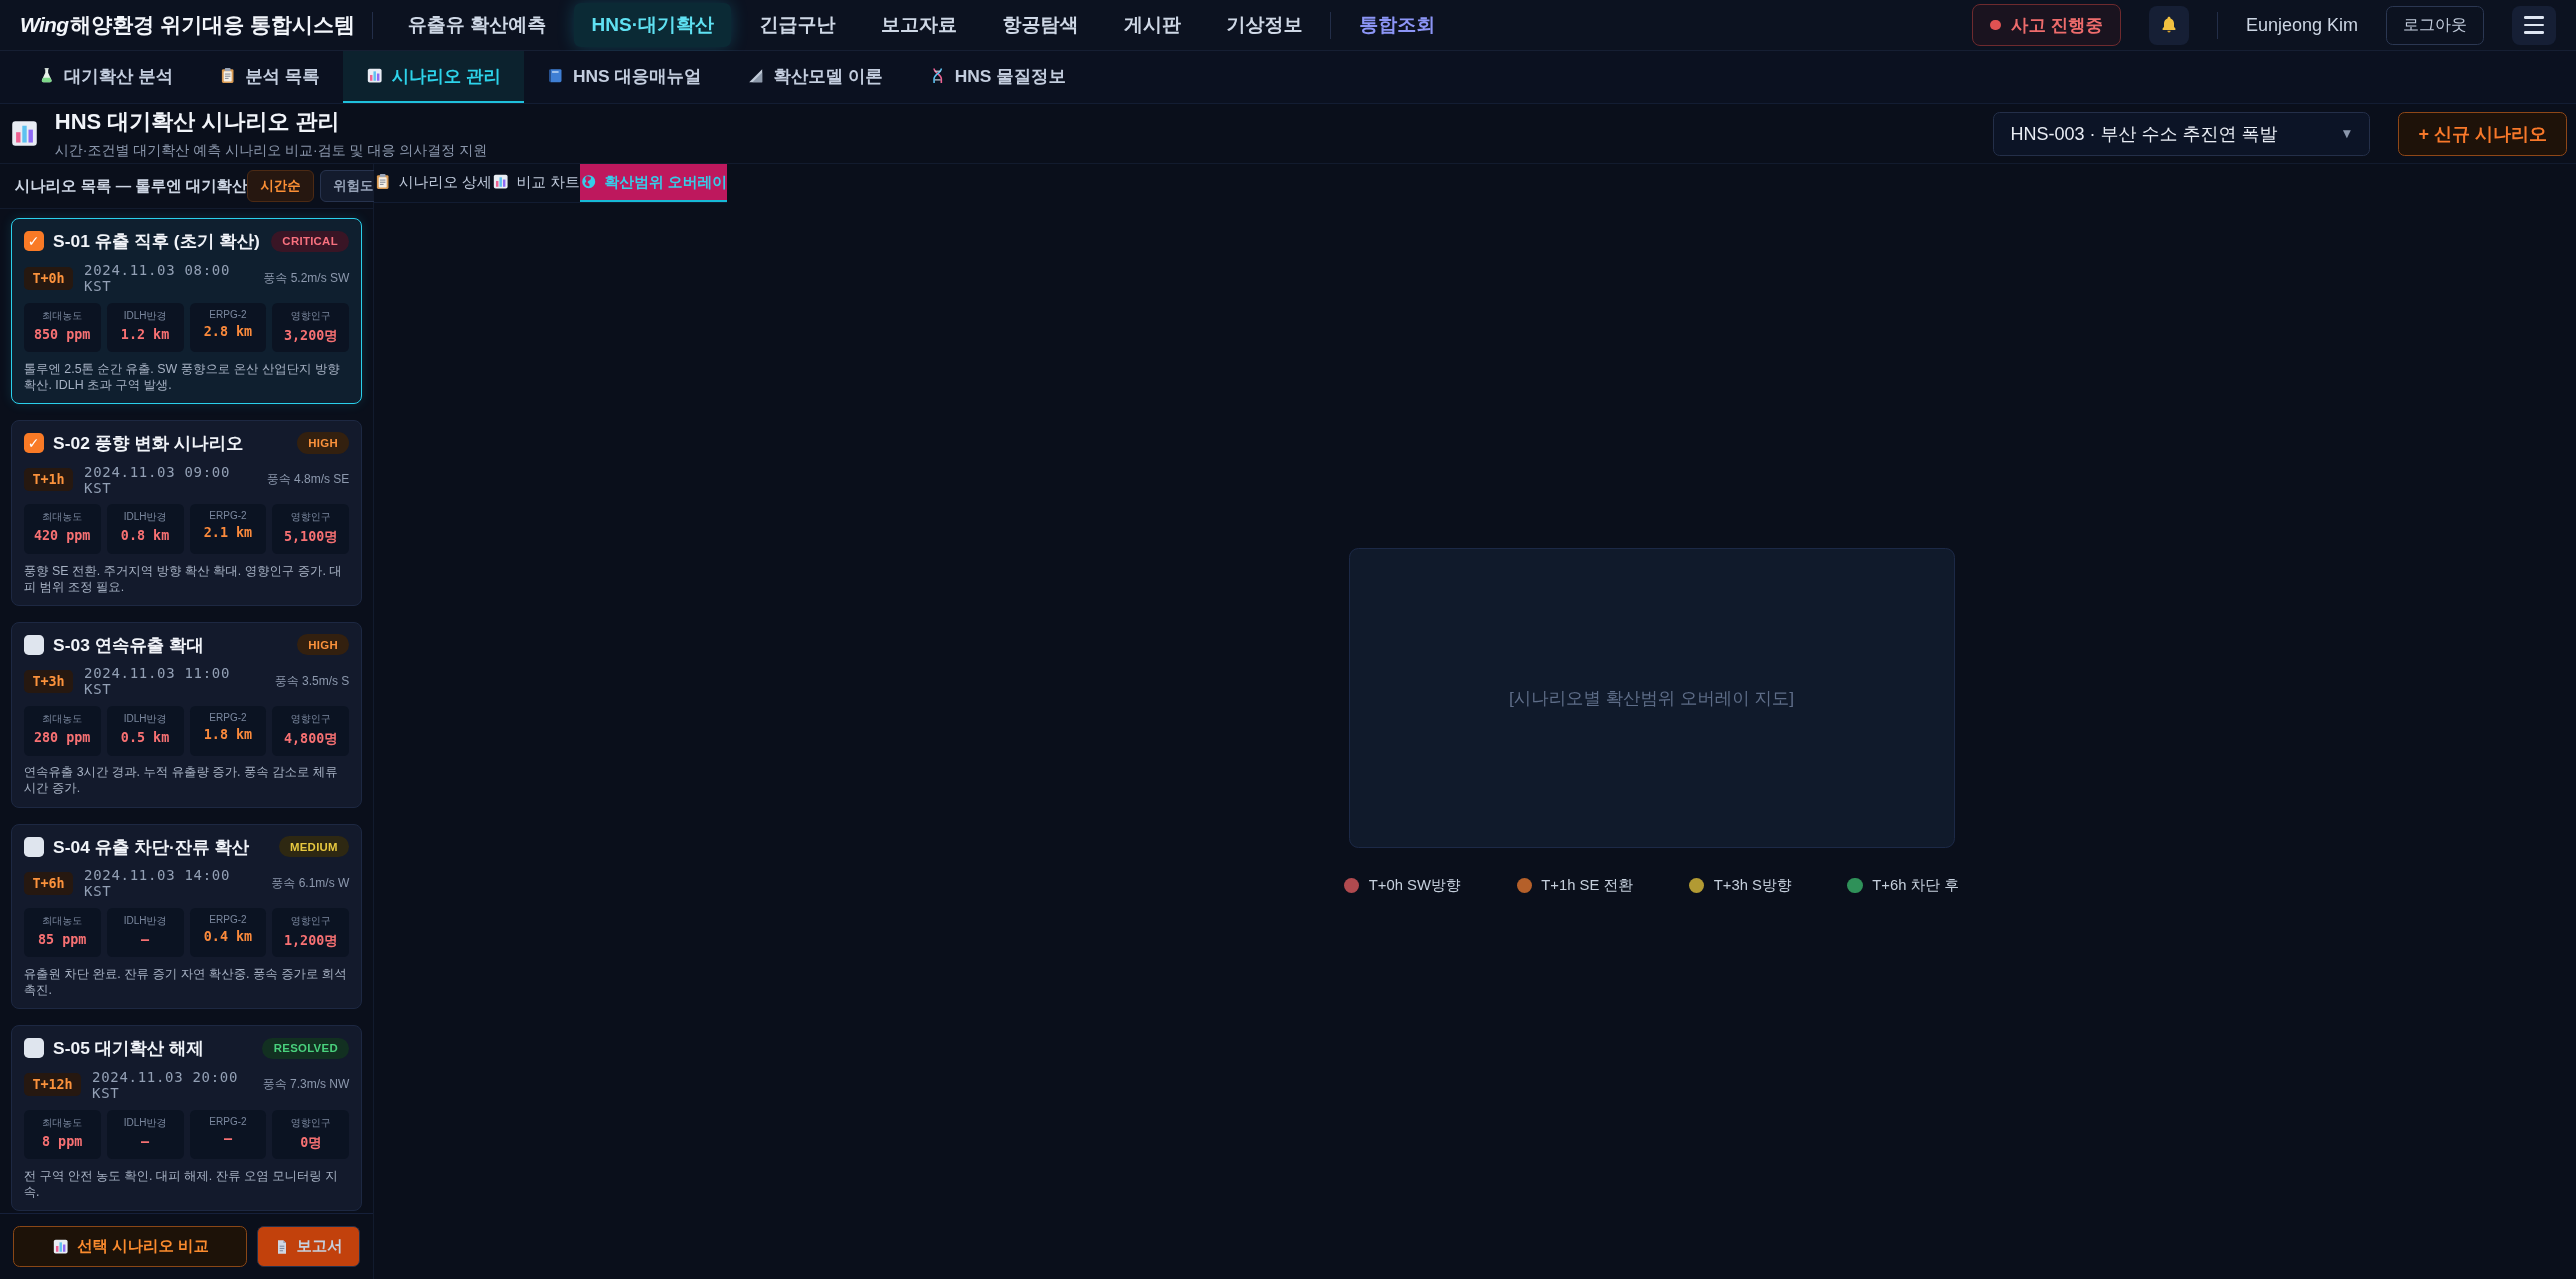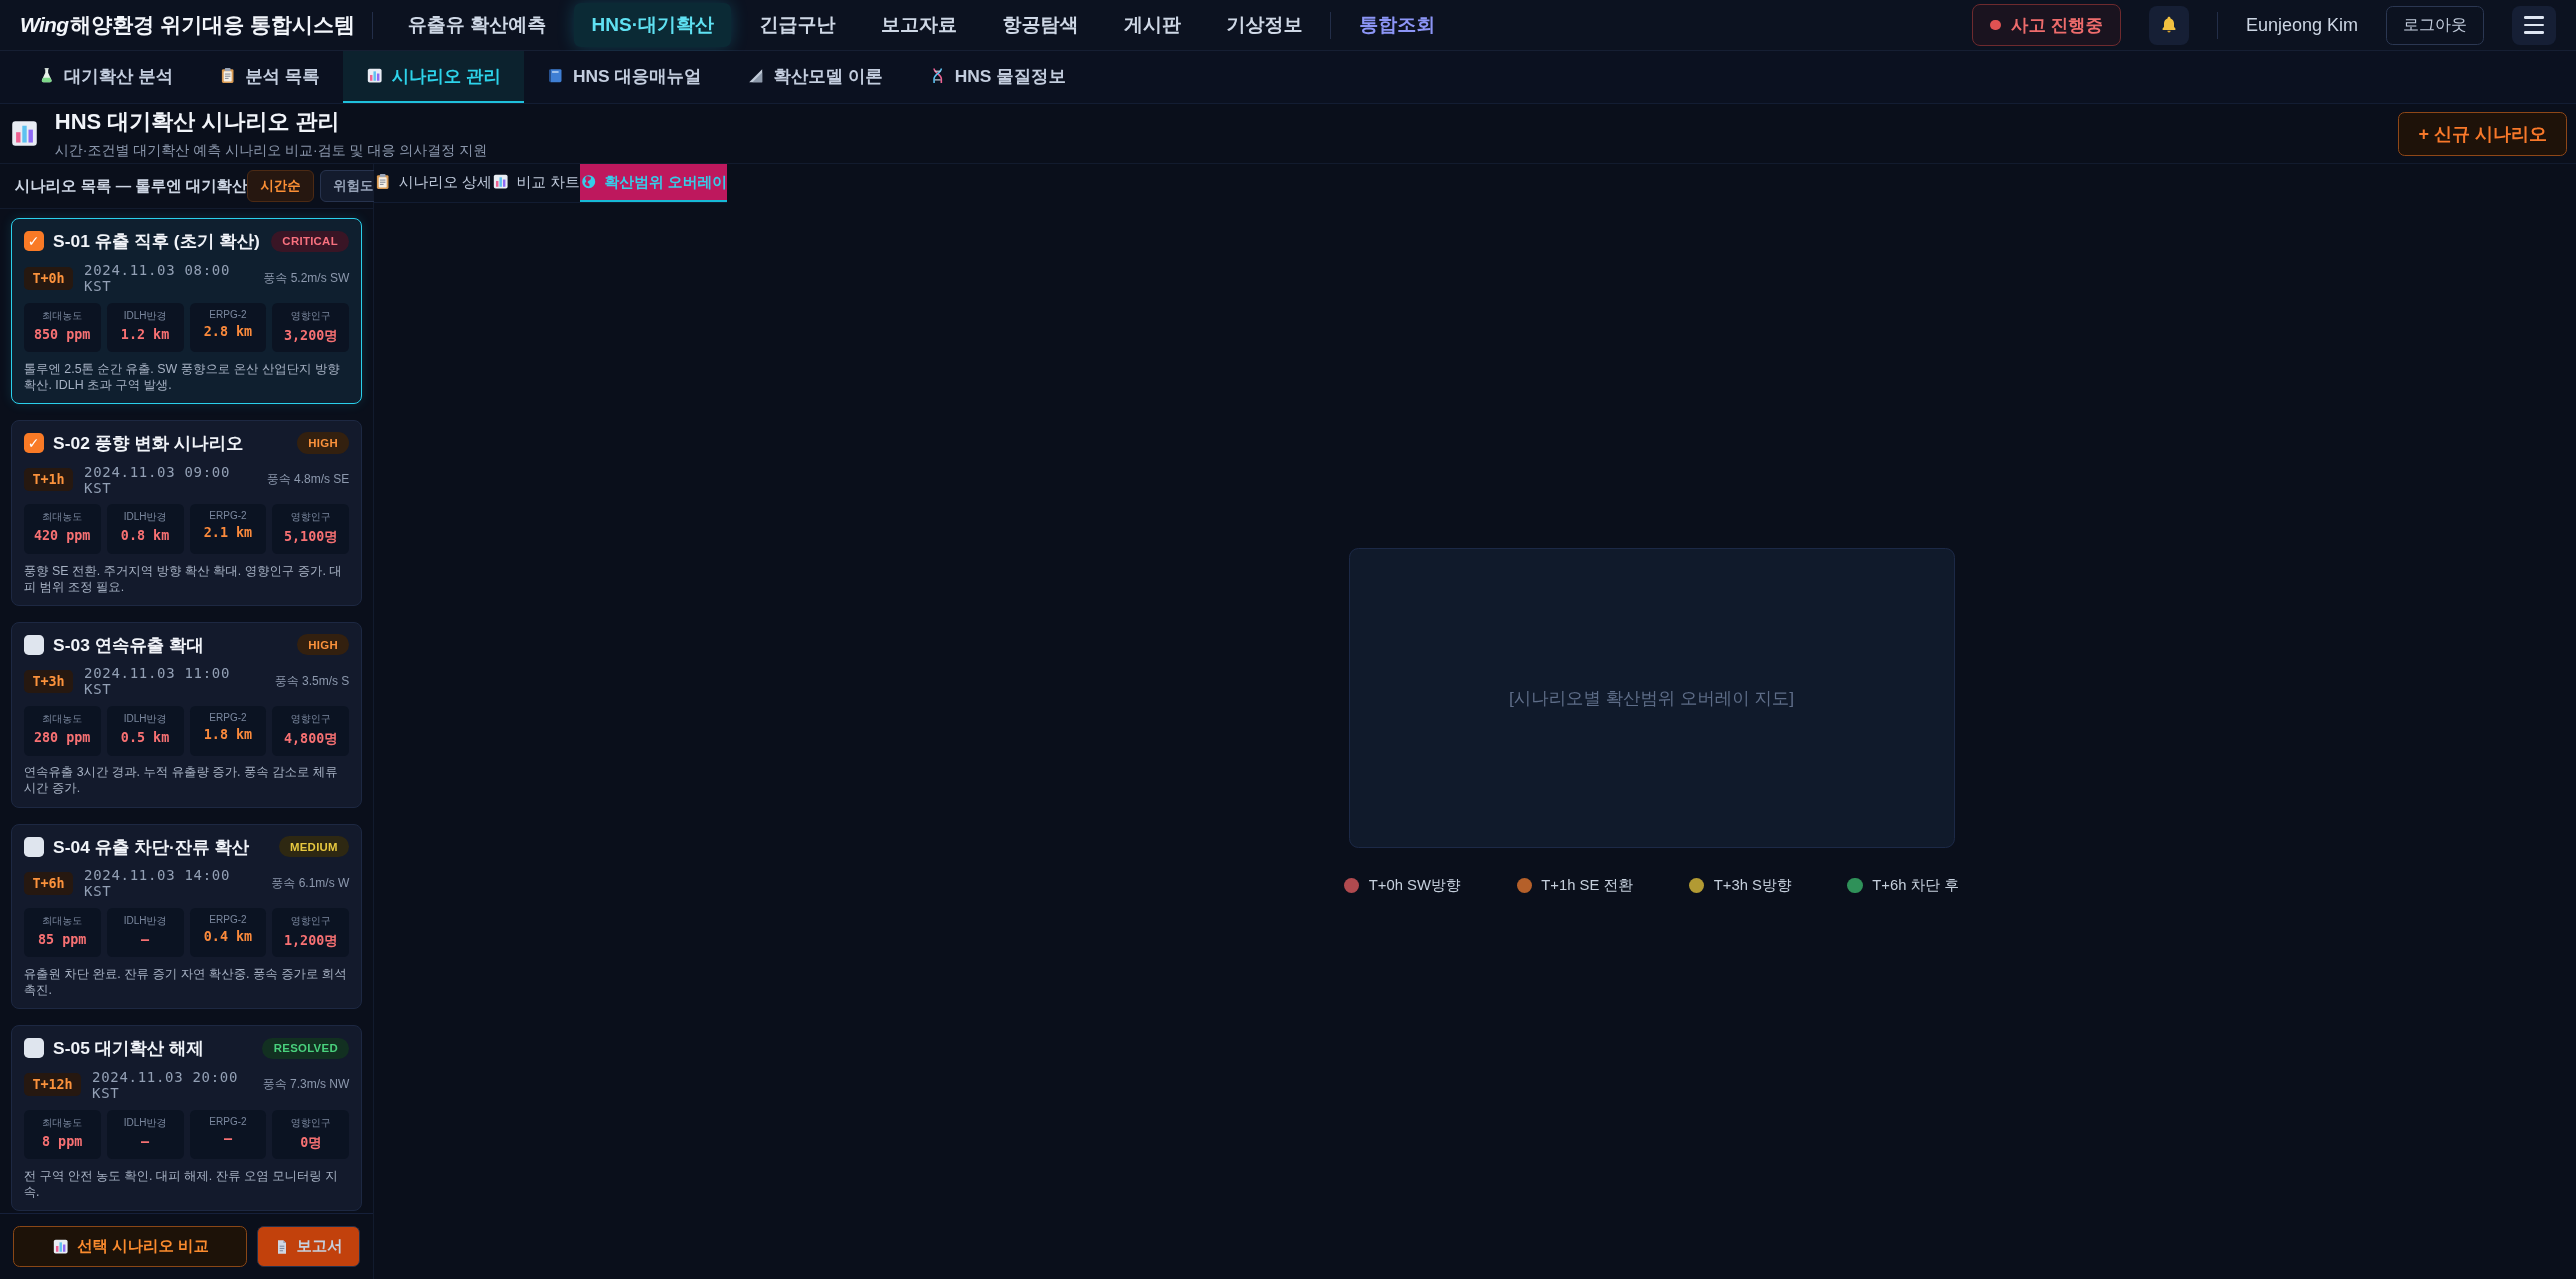--- a/index.html
+++ b/index.html
@@ -30,21 +30,21 @@
   .subtab.active{color:#2dd3ea;background:#0c222e;border-bottom-color:#1fc0dc;font-weight:800;}
 
   
   .pagehead{height:59px;flex:none;display:flex;align-items:center;padding:0 9px;border-bottom:0.7px solid #121b2e;gap:14.8px;}
   .phead-text{display:flex;flex-direction:column;justify-content:center;}
   .ptitle{font-size:22px;font-weight:800;color:#f1f4f9;}
   .psub{font-size:14px;color:#8b97ac;margin-top:4.7px;}
   .head-right{margin-left:auto;display:flex;align-items:center;gap:12px;}
   .select{width:343px;height:42px;background:#0c1426;border:1.3px solid #242f49;border-radius:6.7px;display:flex;align-items:center;padding:0 16px;font-size:18px;color:#e9edf4;cursor:pointer;}
   .select .chev{margin-left:auto;color:#8b97ac;font-size:13.4px;}
-  .new-btn{height:42px;padding:0 19px;background:#1e1209;border:1.3px solid #8f4717;border-radius:6.7px;color:#f8782a;font-size:18px;font-weight:800;display:flex;align-items:center;cursor:pointer;white-space:nowrap;}
+  .new-btn{height:42px;padding:0 19px;background:#1e1209;border:1.3px solid #8f4717;border-radius:6.7px;color:#f8782a;font-size:18px;font-weight:800;display:flex;align-items:center;cursor:pointer;white-space:nowrap;margin-left:16px;}
 
   
   .content{flex:1;display:flex;min-height:0;}
   .sidebar{width:373px;flex:none;border-right:0.7px solid #121b2e;display:flex;flex-direction:column;min-height:0;}
   .sb-head{height:44px;flex:none;display:flex;align-items:center;padding:0 14.8px;border-bottom:0.7px solid #121b2e;}
   .sb-title{font-size:15.4px;font-weight:700;color:#cdd6e4;white-space:nowrap;}
   .sort{margin-left:auto;display:flex;gap:6.7px;}
   .sort-btn{padding:6px 12px;border-radius:6px;font-size:13.4px;font-weight:700;cursor:pointer;white-space:nowrap;}
   .sort-btn.on{color:#fb8f35;background:#261710;border:0.7px solid #4c2a14;}
   .sort-btn.off{color:#97a3b8;background:#131b2d;border:0.7px solid #27334e;}
@@ -210,20 +210,24 @@
           <rect x="5.5" y="11" width="3.4" height="8" fill="#ef6292"></rect>
           <rect x="10.3" y="6" width="3.4" height="13" fill="#5ec2f0"></rect>
           <rect x="15.1" y="9" width="3.4" height="10" fill="#8f6af5"></rect>
         </svg>
       </span>
     <div class="phead-text">
       <div class="ptitle">HNS 대기확산 시나리오 관리</div>
       <div class="psub">시간·조건별 대기확산 예측 시나리오 비교·검토 및 대응 의사결정 지원</div>
     </div>
     <div class="head-right">
+      <div class="select">
+        <span>HNS-003 · 부산 수소 추진연 폭발</span>
+        <span class="chev">▼</span>
+      </div>
       <div class="new-btn">+ 신규 시나리오</div>
     </div>
   </div>
 
   <div class="content">
 
     <div class="sidebar">
       <div class="sb-head">
         <span class="sb-title">시나리오 목록 — 톨루엔 대기확산</span>
         <div class="sort" id="sort-group">

